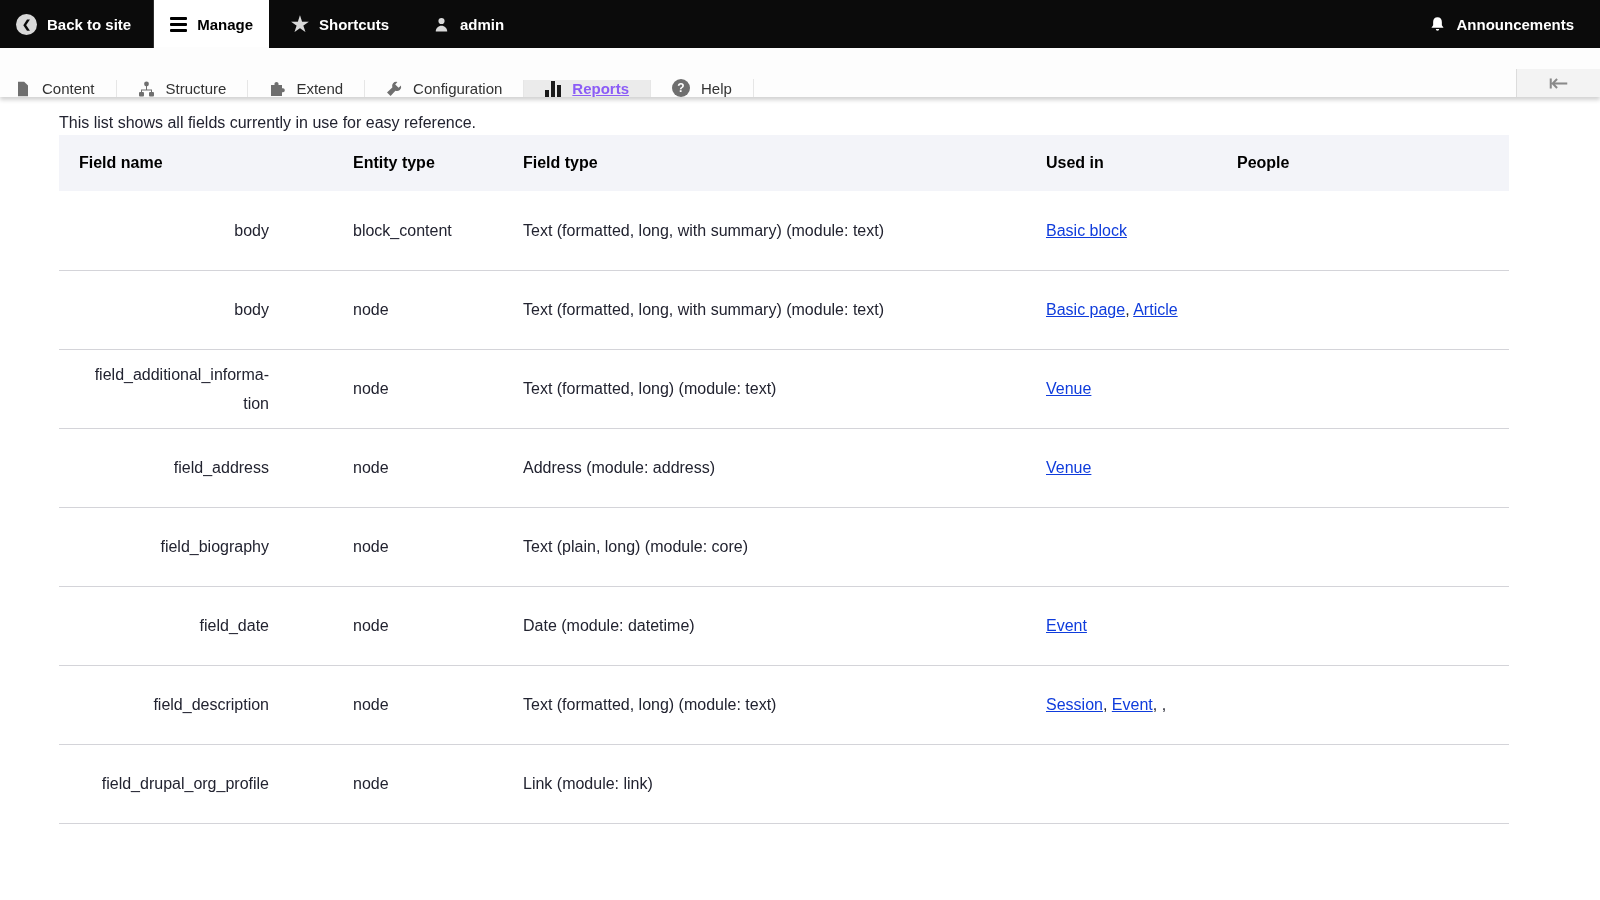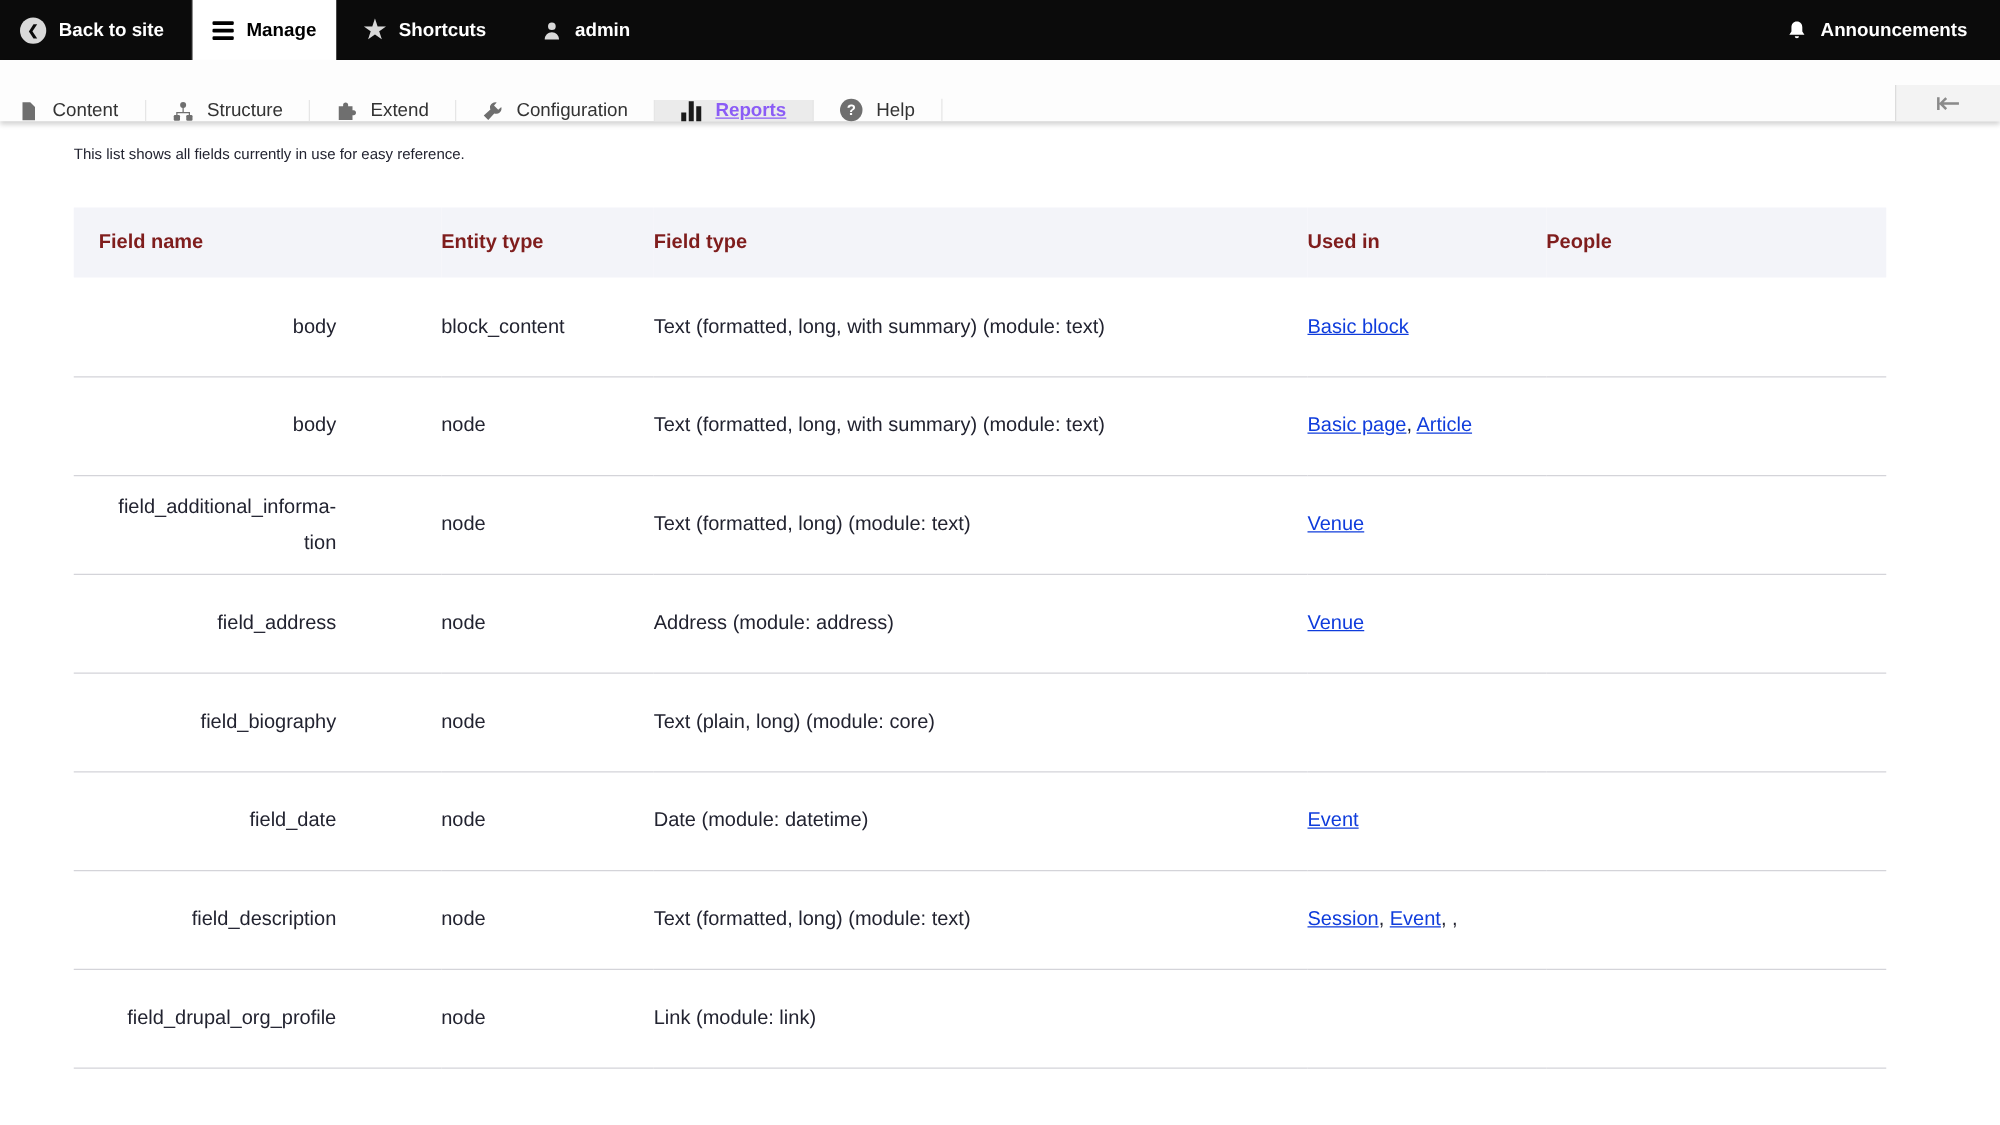--- a/index.html
+++ b/index.html
@@ -27,25 +27,25 @@
   .ta-tab.active .tab-label { text-decoration:underline; }
   .ta-fill { flex:1; }
   .ta-collapse { width:84px; background:#f3f3f3; border-left:1px solid #dcdcdc; display:flex; align-items:center; justify-content:center; color:#8a8a8a; font-size:24px; cursor:pointer; }
   .help-circle { width:18px; height:18px; border-radius:50%; background:#6f6f6f; color:#fff; font-size:12px; font-weight:bold; display:flex; align-items:center; justify-content:center; }
   .bars { display:flex; align-items:flex-end; gap:2px; height:16px; }
   .bars span { width:4px; background:#1a1a1a; display:block; }
   .bars .b1{height:7px;} .bars .b2{height:16px;} .bars .b3{height:12px;}
 
   
   .main { padding:14px 91px 0 59px; }
-  .intro { font-size:12px; line-height:24px; margin-bottom:31px; }
+  .intro { font-size:16px; line-height:24px; }
 
   table.fields { border-collapse:collapse; table-layout:fixed; width:1450px; font-size:16px; }
   col.c1{width:294px;} col.c2{width:170px;} col.c3{width:523px;} col.c4{width:191px;} col.c5{width:272px;}
-  thead th { background:var(--header-bg,#f3f4f9); height:56px; text-align:left; vertical-align:middle; font-weight:bold; color:#7f1d1d; }
+  thead th { background:var(--header-bg,#f3f4f9); height:56px; text-align:left; vertical-align:middle; font-weight:bold; color:#000000; }
   th, td { padding:0; }
   th.c1p, td.c1p { padding-left:20px; padding-right:84px; }
   td.c4p, th.c4p { padding-right:57px; }
   tbody td { height:79px; vertical-align:middle; line-height:29px; }
   tbody tr { border-bottom:1px solid var(--row-border,#d4d4d9); }
   td.cell-fieldname { hyphens:manual;text-align:right; }
   a.used-link { color:var(--link-color,#0f3cdc); text-decoration:underline; cursor:pointer; }
 </style>
 </head>
 <body>

